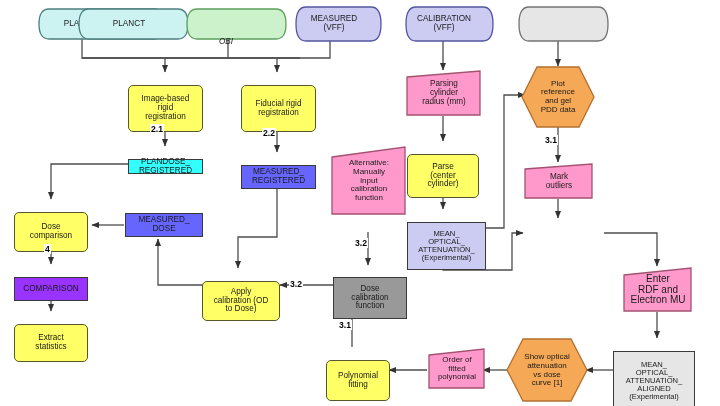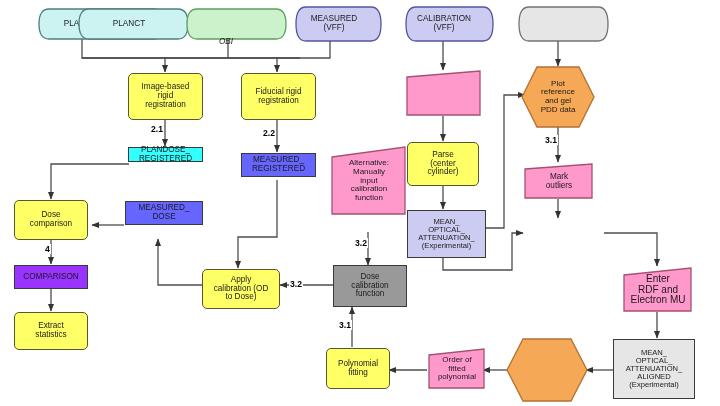--- a/index.html
+++ b/index.html
@@ -1,19 +1,19 @@
 <!DOCTYPE html>
 <html><head>
 <meta charset="utf-8">
 <style>
   html,body{margin:0;padding:0;background:#ffffff;}
   body{font-family:"Liberation Sans",sans-serif;}
   #canvas{position:relative;width:720px;height:406px;overflow:hidden;background:#fff;}
   #edges{position:absolute;left:0;top:0;width:720px;height:406px;pointer-events:none;}
-  .node{position:absolute;box-sizing:border-box;display:flex;align-items:center;justify-content:center;text-align:center;color:#1a1a1a;line-height:1.08;}
+  .node{position:absolute;box-sizing:border-box;display:flex;align-items:center;justify-content:center;text-align:center;color:#1a1a1a;line-height:1.08;margin-top:12px;}
   .node .lbl{display:block;padding:0 2px;width:100%;}
   
   .rrect{border:1.4px solid #57572e;border-radius:5px;}
   
   .prect{border:1.4px solid #3a3a3a;}
   .edge-label{position:absolute;font-weight:bold;color:#000;background:#fff;padding:0 1px;white-space:nowrap;}
   .shape-svg{position:absolute;overflow:visible;}
   .shape-text{position:absolute;display:flex;align-items:center;justify-content:center;text-align:center;line-height:1.08;color:#1a1a1a;box-sizing:border-box;}
 </style>
 </head>
@@ -125,20 +125,23 @@
   </div>
 
   <div class="node rrect" style="left:241px;top:73px;width:75px;height:47px;background:#ffff66;font-size:8.2px;white-space:pre-line;">
     <span class="lbl">Fiducial rigid
 registration</span>
   </div>
 
   <svg class="shape-svg" style="left:406px;top:70px;width:76px;height:47px;">
     <path d="M1,7 L74,1 L74,45 L1,45 Z" fill="#ff99cc" stroke="#a3526f" stroke-width="1.3"></path>
   </svg>
+  <div class="shape-text" style="left:406px;top:70px;width:76px;height:47px;font-size:8.2px;white-space:pre-line;">Parsing
+cylinder
+radius (mm)</div>
 
   <svg class="shape-svg" style="left:521px;top:66px;width:74px;height:62px;">
     <path d="M16,1 L58,1 L73,31 L58,61 L16,61 L1,31 Z" fill="#f5a855" stroke="#b3702f" stroke-width="1.3"></path>
   </svg>
   <div class="shape-text" style="left:521px;top:66px;width:74px;height:62px;font-size:8px;white-space:pre-line;">Plot
 reference
 and gel
 PDD data</div>
 
   <div class="node prect" style="left:128px;top:147px;width:75px;height:15px;background:#33ffff;font-size:8.2px;white-space:pre-line;">
@@ -226,20 +229,24 @@
   <svg class="shape-svg" style="left:428px;top:348px;width:58px;height:42px;">
     <path d="M1,7 L56,1 L56,40 L1,40 Z" fill="#ff99cc" stroke="#a3526f" stroke-width="1.3"></path>
   </svg>
   <div class="shape-text" style="left:428px;top:348px;width:58px;height:42px;font-size:8px;white-space:pre-line;">Order of
 fitted
 polynomial</div>
 
   <svg class="shape-svg" style="left:505px;top:338px;width:84px;height:65px;">
     <path d="M18,1 L66,1 L82,32 L66,63 L18,63 L2,32 Z" fill="#f5a855" stroke="#b3702f" stroke-width="1.3"></path>
   </svg>
+  <div class="shape-text" style="left:505px;top:338px;width:84px;height:65px;font-size:8px;white-space:pre-line;">Show optical
+attenuation
+vs dose
+curve [1]</div>
 
   <div class="node prect" style="left:613px;top:339px;width:82px;height:60px;background:#e6e6e6;font-size:7.6px;white-space:pre-line;">
     <span class="lbl">MEAN_
 OPTICAL_
 ATTENUATION_
 ALIGNED
 (Experimental)</span>
   </div>
 
   <div class="edge-label" style="left:150px;top:124px;font-size:8.6px;">2.1</div>

